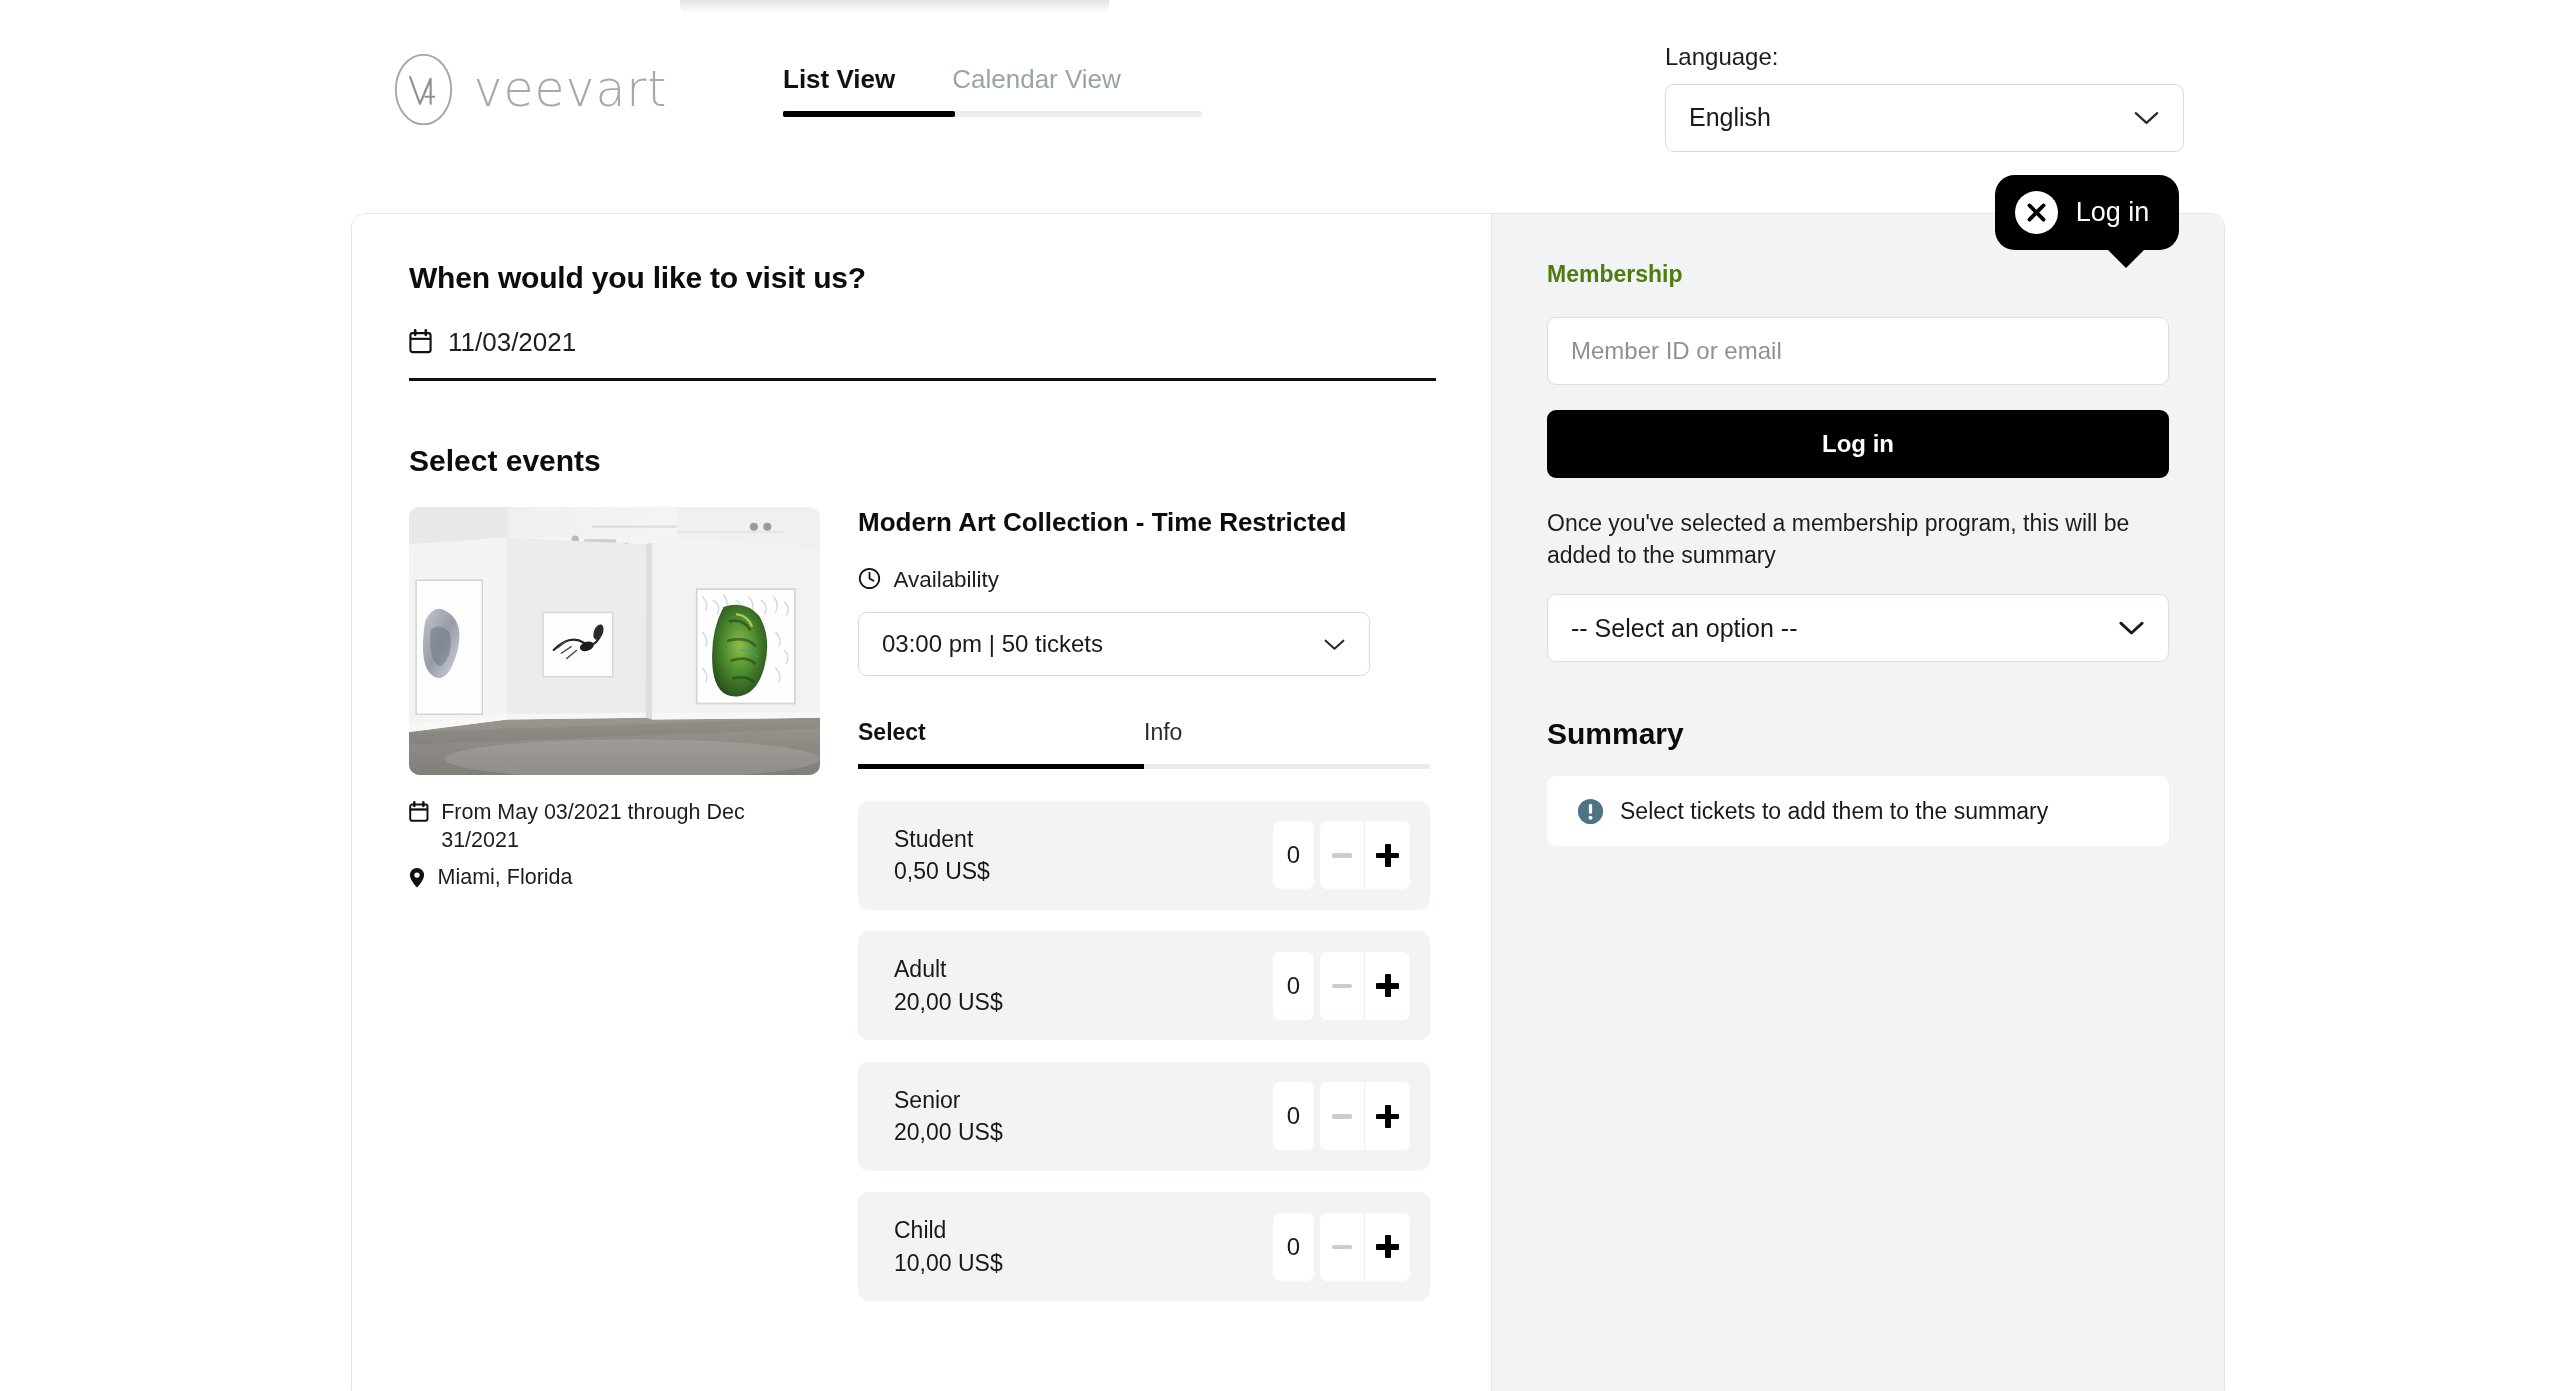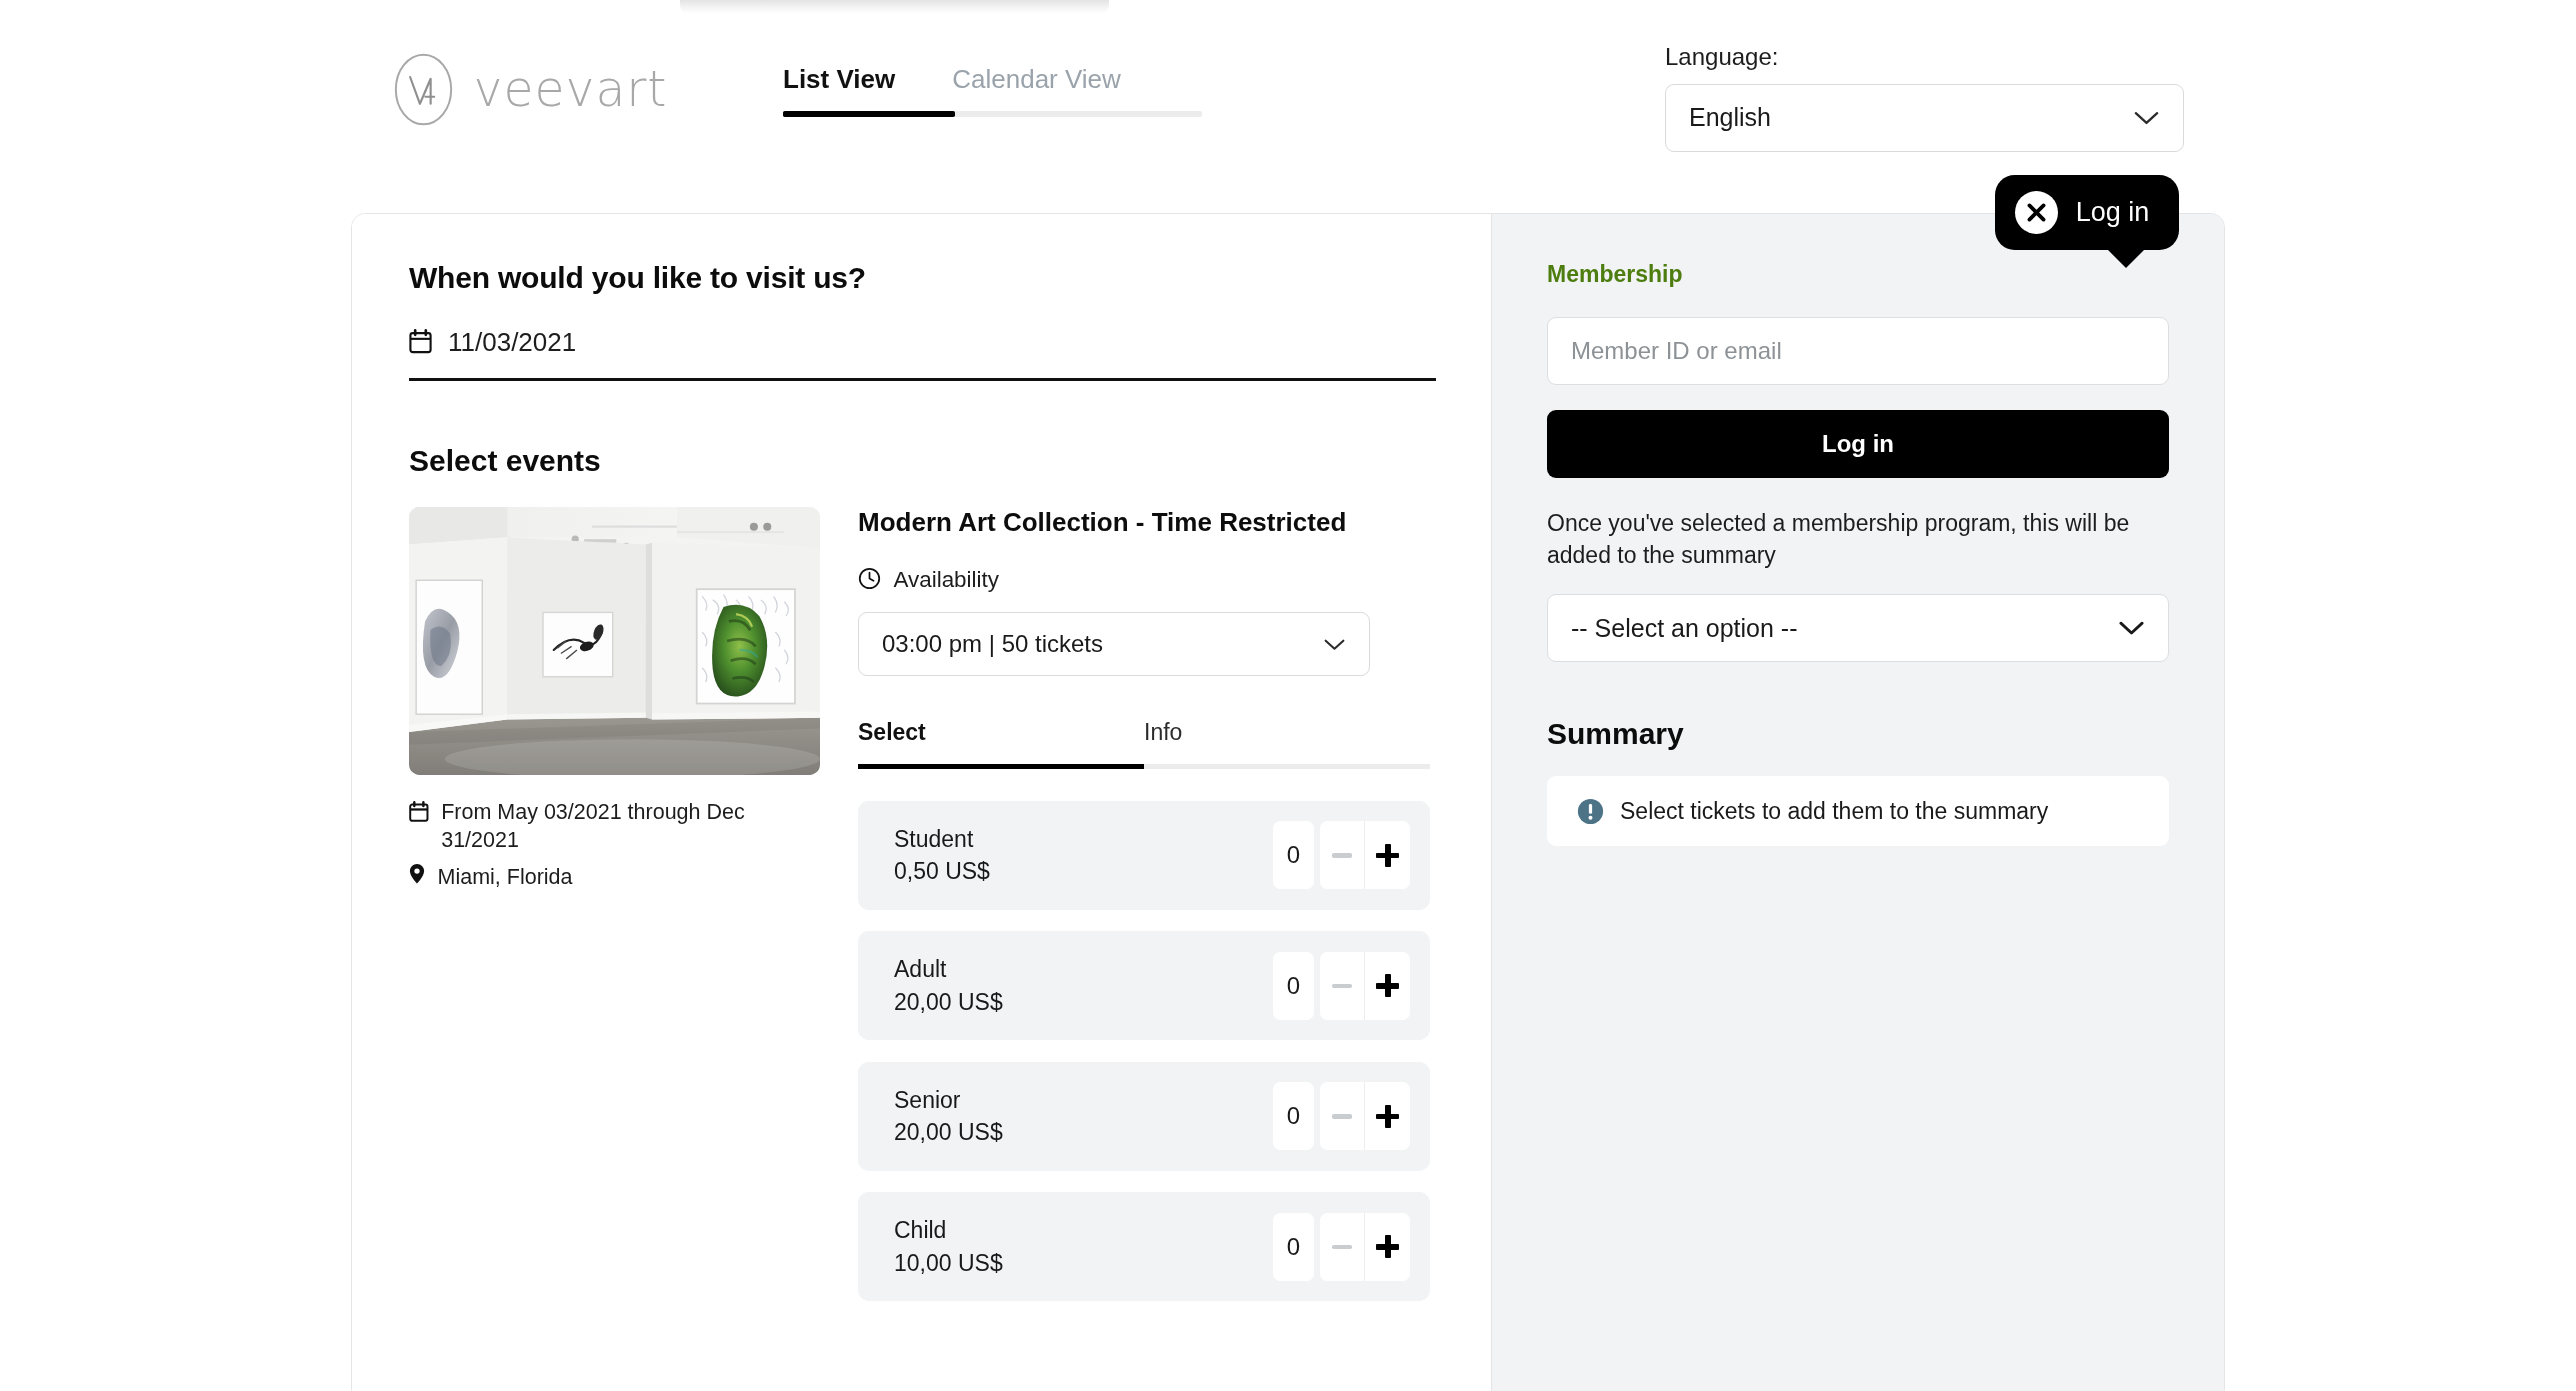--- a/index.html
+++ b/index.html
@@ -84,21 +84,21 @@
 
   
   .event-area{ display:flex; gap:38px; margin-top:29px; }
   .event-media{ width:411px; flex:0 0 auto; }
   .event-photo{
     width:411px; height:268px; border-radius:10.7px; overflow:hidden;
     position:relative; background:#d8d8d6;
   }
   .meta-line{ display:flex; gap:12.5px; margin-top:23px; align-items:flex-start; }
   .meta-line .mtext{ font-size:21.5px; color:#1d1d1d; line-height:1.32; max-width:349px; }
-  .meta-line.loc{ margin-top:9px; align-items:flex-start; }
+  .meta-line.loc{ margin-top:9px; align-items:flex-end; }
 
   .event-detail{ width:572px; }
   .event-name{ font-size:26px; font-weight:bold; color:#0d0d0d; }
   .avail-row{ display:flex; align-items:center; gap:12.5px; margin-top:29px; }
   .avail-text{ font-size:22.4px; color:#1d1d1d; }
   .time-select{
     margin-top:19.7px; width:512px; height:64px; background:#fff;
     border:1.3px solid #d8dadc; border-radius:9px;
     display:flex; align-items:center; padding:0 23px;
     font-size:24px; color:#1a1a1a; position:relative; cursor:pointer;

